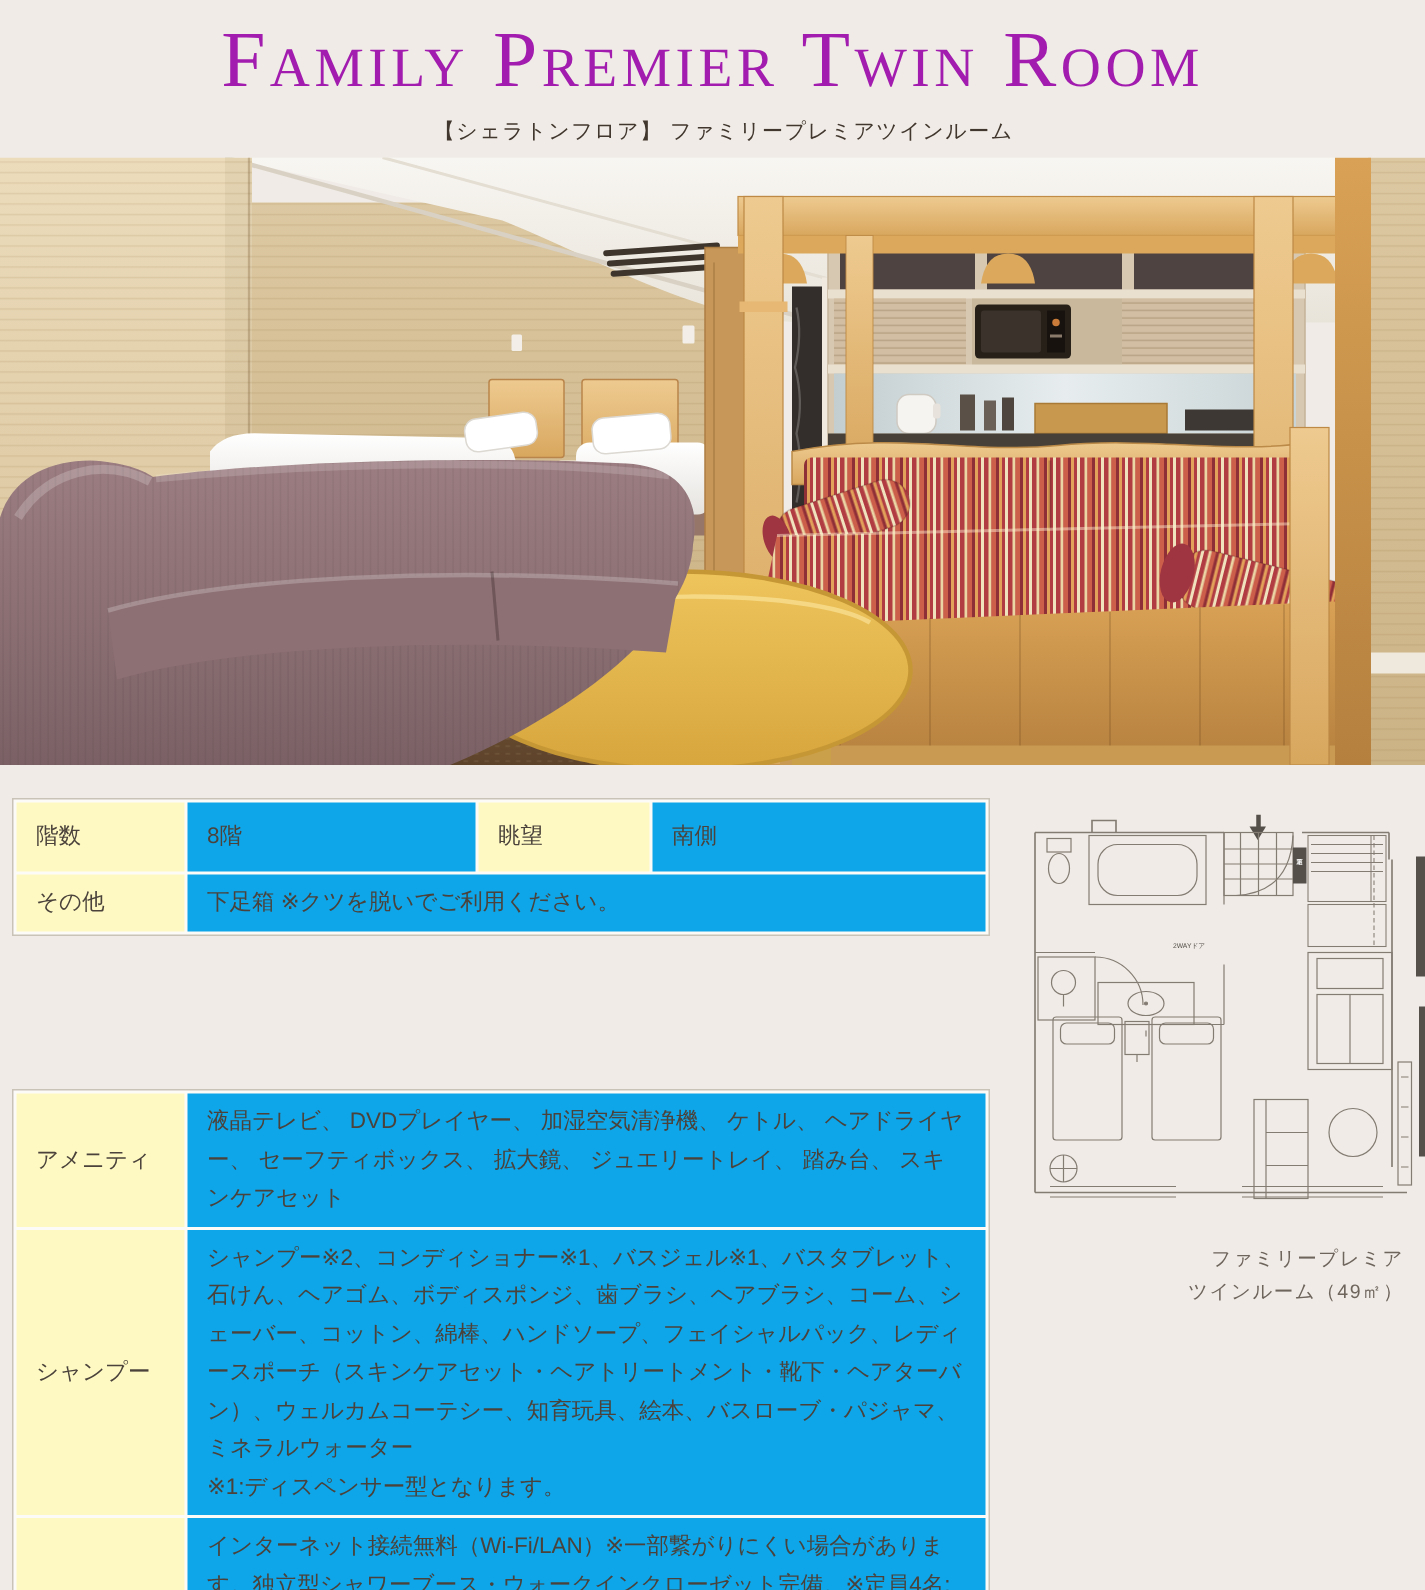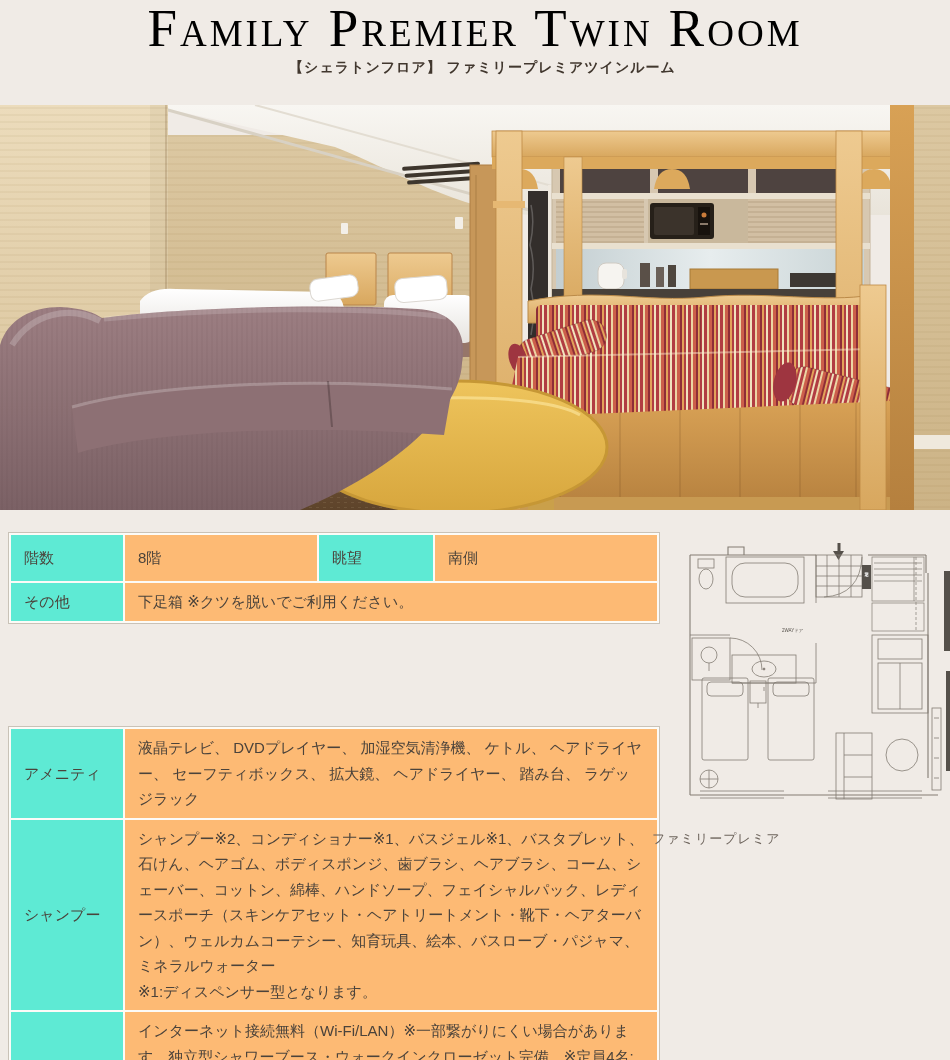--- a/index.html
+++ b/index.html
@@ -5,48 +5,48 @@
   html,body{margin:0;padding:0;}
   body{
     width:950px;height:1060px;position:relative;overflow:hidden;
     background:#f0ebe6;
     font-family:"Liberation Sans","DejaVu Sans",sans-serif;
     color:#4b433b;
   }
   
   .page-header{position:absolute;left:0;top:0;width:950px;text-align:center;}
   .page-title{
-    margin:0;padding-top:2px;
+    margin:12px;padding-top:2px;
     font-family:"Liberation Serif","DejaVu Serif",serif;
     font-variant:small-caps;font-weight:400;
-    font-size:53px;letter-spacing:3px;color:#000000;line-height:1.0;
+    font-size:53px;letter-spacing:3px;color:#a21caf;line-height:1.0;
   }
   .page-subtitle{
-    margin:4px 0 0 15px;font-size:14px;letter-spacing:1px;color:#41372e;font-weight:700;
+    margin:4px 0 0 15px;font-size:14px;letter-spacing:1px;color:#41372e;font-weight:400;
   }
   
   .room-photo{position:absolute;left:0;top:105px;width:950px;height:405px;display:block;}
   
   table.info{
     position:absolute;left:8px;border-collapse:separate;border-spacing:2px;
     background:#fcfbf7;border:1px solid #c9c2b7;table-layout:fixed;
   }
   table.spec{top:532px;width:652px;}
   table.facility{top:726px;width:652px;}
   table.info td{
-    background:#fdba74;padding:6px 13px;font-size:15px;line-height:1.7;
+    background:#0ea5e9;padding:6px 13px;font-size:15px;line-height:1.7;
     color:#4b433b;vertical-align:middle;word-break:break-word;
   }
-  table.info td.h{background:#5eead4;}
+  table.info td.h{background:#fef9c3;}
   table.spec tr.paired td{height:34px;}
   .amenity-note{}
   
   .floorplan{position:absolute;left:676px;top:543px;width:274px;height:272px;display:block;}
   .plan-caption{
-    position:absolute;left:640px;top:828px;width:260px;text-align:left;
+    position:absolute;left:664px;top:828px;width:260px;text-align:right;
     font-size:13px;line-height:22px;color:#6e655d;letter-spacing:1px;padding-left:12px;
   }
   svg text{font-family:"Liberation Sans","DejaVu Sans",sans-serif;}
 </style>
 </head>
 <body>
 
 <div class="page-header">
   <h1 class="page-title">Family Premier Twin Room</h1>
   <p class="page-subtitle">【シェラトンフロア】 ファミリープレミアツインルーム</p>
@@ -300,21 +300,21 @@
   </table>
 
 <table class="info facility">
   <colgroup>
       <col style="width:112px">
       <col>
     </colgroup>
   <tbody>
       <tr>
     <td class="h">アメニティ</td>
-    <td>液晶テレビ、 DVDプレイヤー、 加湿空気清浄機、 ケトル、 ヘアドライヤー、 セーフティボックス、 拡大鏡、 ヘアドライヤー、 踏み台、 ラゲッジラック</td>
+    <td>液晶テレビ、 DVDプレイヤー、 加湿空気清浄機、 ケトル、 ヘアドライヤー、 セーフティボックス、 拡大鏡、 ジュエリートレイ、 踏み台、 スキンケアセット</td>
   </tr>
   <tr>
     <td class="h">シャンプー</td>
     <td>
       <div>シャンプー※2、コンディショナー※1、バスジェル※1、バスタブレット、石けん、ヘアゴム、ボディスポンジ、歯ブラシ、ヘアブラシ、コーム、シェーバー、コットン、綿棒、ハンドソープ、フェイシャルパック、レディースポーチ（スキンケアセット・ヘアトリートメント・靴下・ヘアターバン）、ウェルカムコーテシー、知育玩具、絵本、バスローブ・パジャマ、ミネラルウォーター</div>
       <div class="amenity-note">※1:ディスペンサー型となります。</div>
     </td>
   </tr>
   <tr>
     <td class="h">その他</td>
@@ -433,13 +433,14 @@
   <g stroke="#837c73" stroke-width="0.8">
     <line x1="24" y1="248" x2="108" y2="248"></line>
       <line x1="24" y1="255" x2="108" y2="255"></line>
     <line x1="152" y1="248" x2="246" y2="248"></line>
       <line x1="152" y1="255" x2="246" y2="255"></line>
   </g>
 </svg>
 
 <div class="plan-caption">
   <div>ファミリープレミア</div>
+  <div>ツインルーム（49㎡）</div>
 </div>
 
 </body></html>

